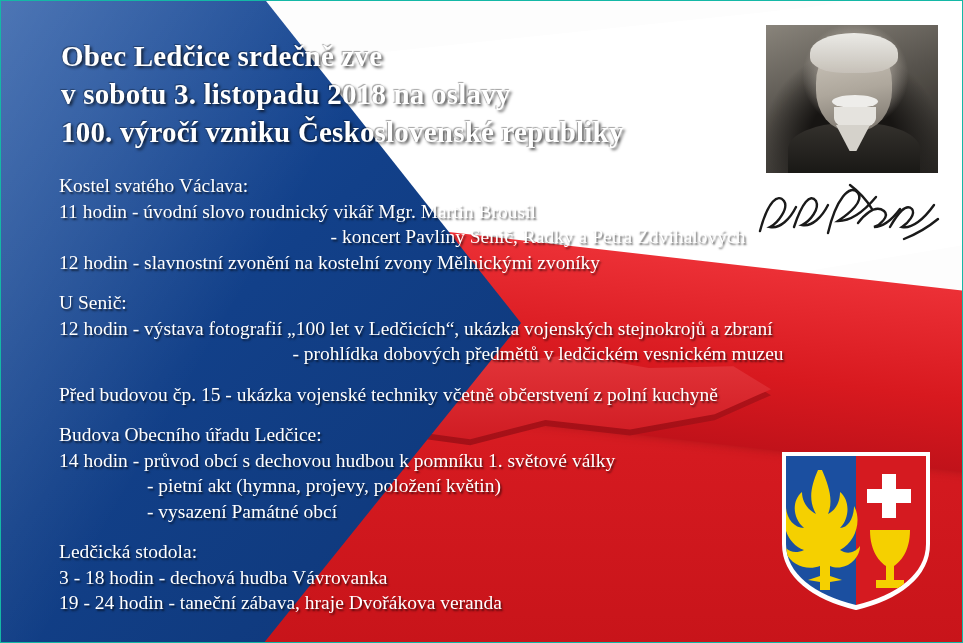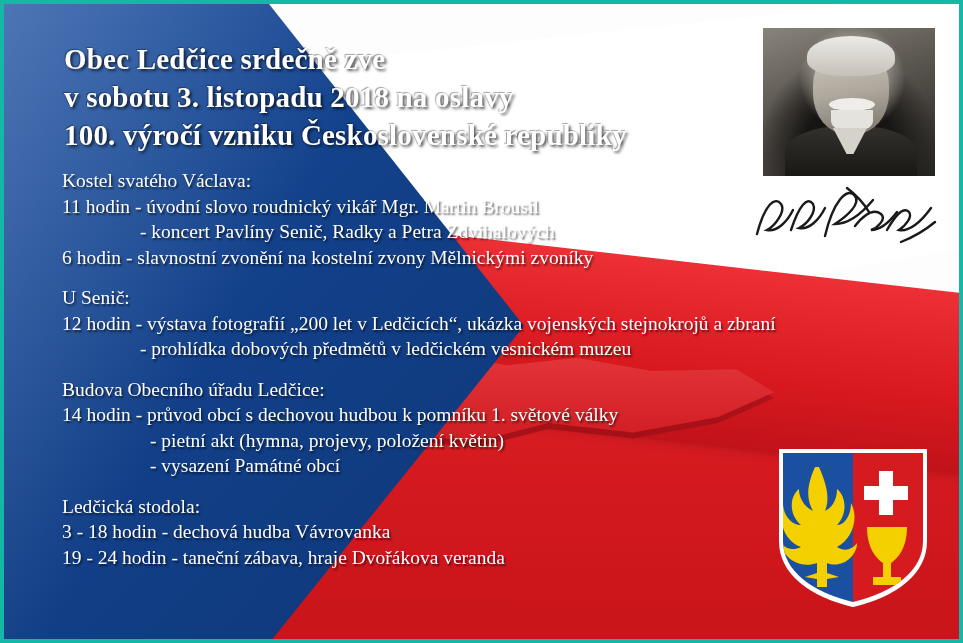--- a/index.html
+++ b/index.html
@@ -8,21 +8,21 @@
     background: #ffffff;
   }
   #poster {
     position: relative;
     width: 963px;
     height: 643px;
     overflow: hidden;
     font-family: "Liberation Serif", serif;
     background: #c2410c;
     box-sizing: border-box;
-    border: 4px solid #14b8a6;
+    border: 1px solid #14b8a6;
   }
 
   
   .bg-layer { position: absolute; inset: 0; }
 
   
   .band-white {
     position: absolute;
     left: 0; top: 0;
     width: 963px; height: 330px;
@@ -190,32 +190,32 @@
     font-weight: bold;
     font-size: 29px;
     line-height: 38px;
     letter-spacing: .2px;
     text-shadow: 2px 2px 3px rgba(0,0,0,.65), -1px -1px 1px rgba(0,0,0,.35);
   }
   .headline div { white-space: nowrap; }
 
   .body-text {
     position: absolute;
-    left: 58px; top: 164px;
+    left: 58px; top: 172px;
     width: 880px;
     z-index: 5;
     color: #ffffff;
     font-size: 19.5px;
     line-height: 25.5px;
     text-shadow: 1.5px 1.5px 2px rgba(0,0,0,.6);
   }
   .block { margin-bottom: 15px; }
   .block:last-child { margin-bottom: 16px; }
   .line { white-space: nowrap; }
-  .indent-1 { padding-left: 78px; }
+  .indent-1 { padding-left: 78px; text-align: center; }
   .indent-2 { padding-left: 88px; }
 </style>
 </head>
 <body>
 
 <div id="poster">
 
   <div class="bg-layer">
     <div class="band-white"></div>
     <div class="band-red"></div>
@@ -279,29 +279,32 @@
     <div>v sobotu 3. listopadu 2018 na oslavy</div>
     <div>100. výročí vzniku Československé republiky</div>
   </div>
 
   <div class="body-text">
 
     <div class="block">
       <div class="line">Kostel svatého Václava:</div>
       <div class="line">11 hodin  - úvodní slovo roudnický vikář Mgr. Martin Brousil</div>
       <div class="line indent-1">- koncert Pavlíny Senič, Radky a Petra Zdvihalových</div>
-      <div class="line">6 hodin - slavnostní zvonění na kostelní zvony Mělnickými zvoníky</div>
+      <div class="line">12 hodin - slavnostní zvonění na kostelní zvony Mělnickými zvoníky</div>
     </div>
 
     <div class="block">
       <div class="line">U Senič:</div>
-      <div class="line">12 hodin  - výstava fotografií „200 let v Ledčicích“, ukázka vojenských stejnokrojů a zbraní</div>
+      <div class="line">12 hodin  - výstava fotografií „100 let v Ledčicích“, ukázka vojenských stejnokrojů a zbraní</div>
       <div class="line indent-1">- prohlídka dobových předmětů v ledčickém vesnickém muzeu</div>
     </div>
 
+    <div class="block">
+      <div class="line">Před budovou čp. 15 - ukázka vojenské techniky včetně občerstvení z polní kuchyně</div>
+    </div>
 
     <div class="block">
       <div class="line">Budova Obecního úřadu Ledčice:</div>
       <div class="line">14 hodin - průvod obcí s dechovou hudbou k pomníku 1. světové války</div>
       <div class="line indent-2">- pietní akt (hymna, projevy, položení květin)</div>
       <div class="line indent-2">- vysazení Památné obcí</div>
     </div>
 
     <div class="block">
       <div class="line">Ledčická stodola:</div>

